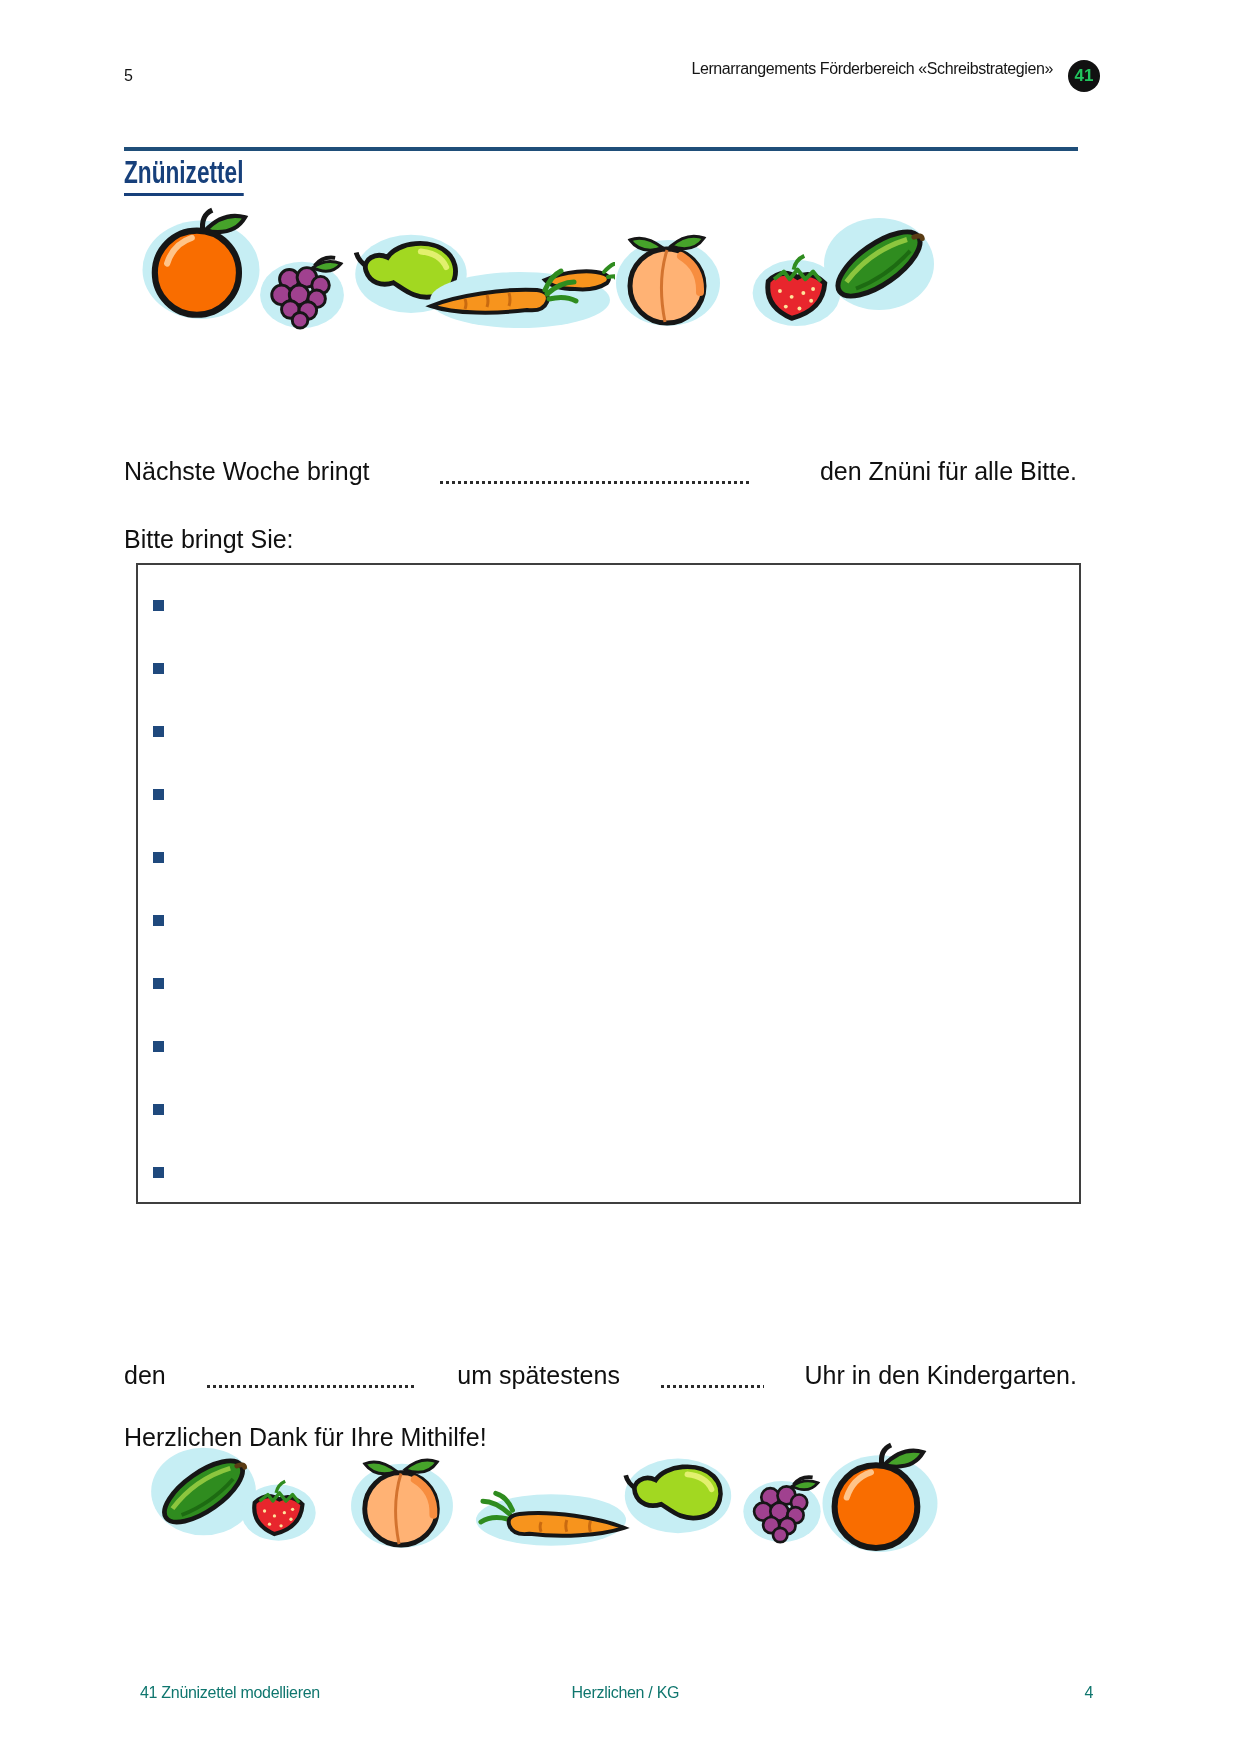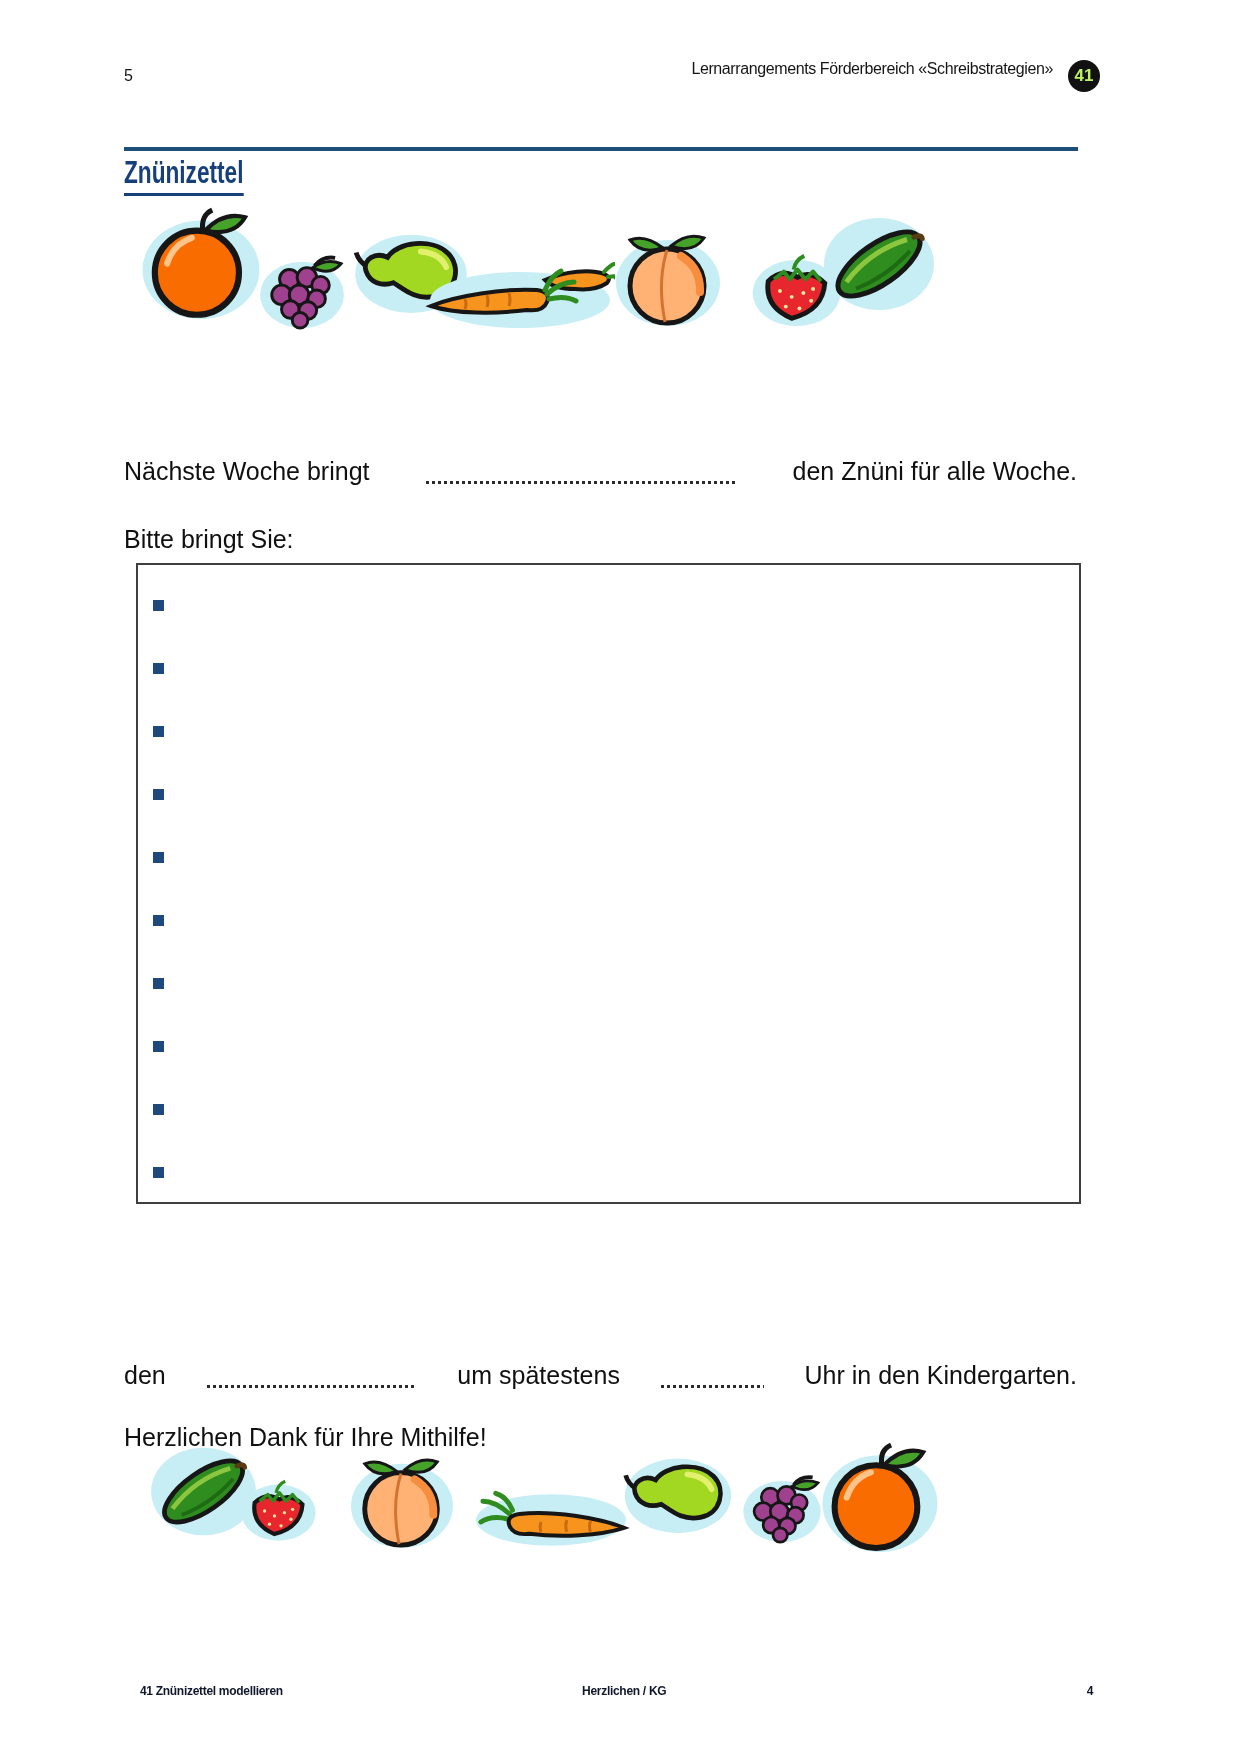--- a/index.html
+++ b/index.html
@@ -4,21 +4,21 @@
 <style>
   html,body{margin:0;padding:0;background:#ffffff;}
   .page{position:relative;width:1240px;height:1754px;background:#fff;overflow:hidden;
         font-family:"Liberation Sans",sans-serif;color:#111;}
   
   .header{position:absolute;left:124px;right:140px;top:58px;height:36px;
           display:flex;justify-content:space-between;align-items:center;
           font-size:16px;letter-spacing:-0.4px;color:#151515;}
   .hdr-right{display:flex;align-items:flex-start;}
   .badge{width:32px;height:32px;border-radius:50%;background:var(--badge-bg,#111);
-         color:#bef264;font-weight:bold;font-size:17px;display:flex;align-items:center;
+         color:#22c55e;font-weight:bold;font-size:17px;display:flex;align-items:center;
          justify-content:center;margin-left:15px;letter-spacing:0;}
   .rule{position:absolute;left:124px;top:147px;width:954px;height:4px;
         background:var(--rule-blue,#1F4E79);}
   .title{position:absolute;left:124px;top:155px;margin:0;font-size:31px;font-weight:bold;
          color:var(--accent-navy,#17407B);display:inline-block;
          transform:scaleX(0.73);transform-origin:0 50%;
          border-bottom:3px solid var(--accent-navy,#17407B);padding-bottom:2px;}
   
   .para{position:absolute;display:flex;align-items:baseline;font-size:25px;
         color:#101010;white-space:nowrap;}
@@ -30,21 +30,21 @@
   .dots{display:inline-block;height:3px;transform:translateY(4px);
         background-image:repeating-linear-gradient(90deg,#2b2b2b 0 3px,transparent 3px 6px);}
   .w310{width:310px;} .w300{width:300px;} .w278{width:278px;} .w210{width:210px;} .w103{width:103px;}
   
   .listbox{position:absolute;left:136px;top:563px;width:941px;height:637px;
            border:2px solid #3f3f3f;background:#fff;}
   .bullet{position:absolute;left:15px;width:11px;height:11px;
           background:var(--bullet-blue,#1F497D);}
   
   .footer{position:absolute;left:0;right:0;top:1684px;height:22px;
-          font-size:12px;letter-spacing:-0.3px;color:#0f172a;font-weight:bold;}
+          font-size:16px;letter-spacing:-0.3px;color:#0f766e;}
   .ft-left{position:absolute;left:140px;}
   .ft-center{position:absolute;left:50%;transform:translateX(-45%);}
   .ft-right{position:absolute;right:147px;}
   
   .fruitwrap{position:absolute;inset:0;pointer-events:none;}
   .fruit{position:absolute;}
   .fruit svg{display:block;width:100%;height:100%;}
   .r1f0{left:138px;top:205px;width:126px;height:118px;}
   .r1f1{left:258px;top:252px;width:88px;height:78px;}
   .r1f2{left:352px;top:228px;width:118px;height:88px;}
@@ -191,21 +191,21 @@
       <div class="fruit r1f6">
         <svg>
           <use href="#fruit-cucumber" width="100%" height="100%"></use>
         </svg>
       </div>
     </div>
 
   <p class="para p1">
     <span>Nächste Woche bringt</span>
     <span class="dots w310"></span>
-    <span>den Znüni für alle Woche.</span>
+    <span>den Znüni für alle Bitte.</span>
   </p>
 
   <p class="para p2">Bitte bringt Sie:</p>
 
   <div class="listbox" id="listbox">
       <div class="bullet" style="top: 35px;"></div>
       <div class="bullet" style="top: 98px;"></div>
       <div class="bullet" style="top: 161px;"></div>
       <div class="bullet" style="top: 224px;"></div>
       <div class="bullet" style="top: 287px;"></div>

